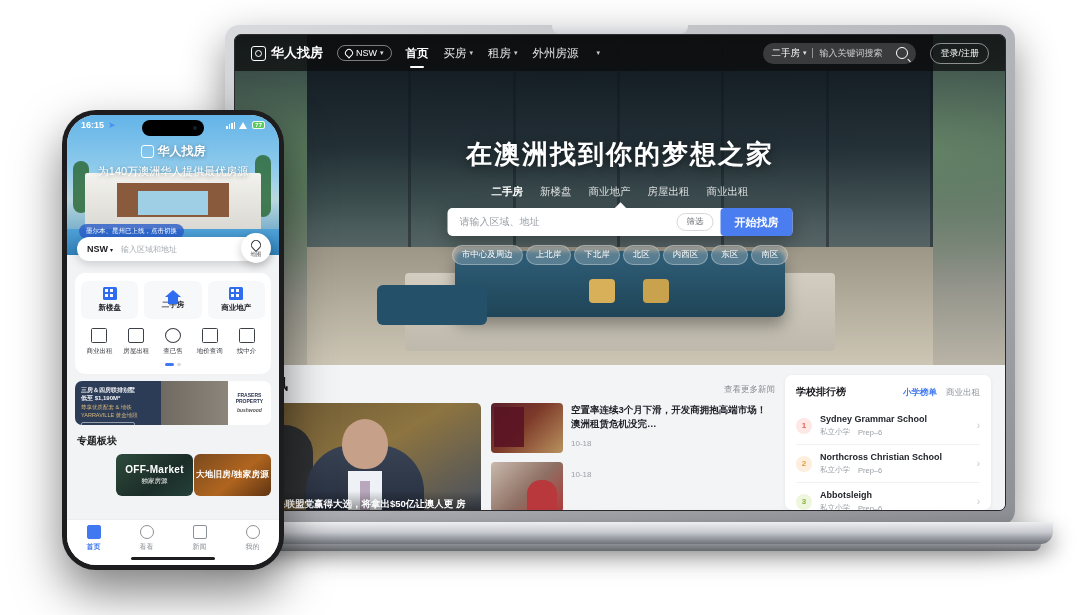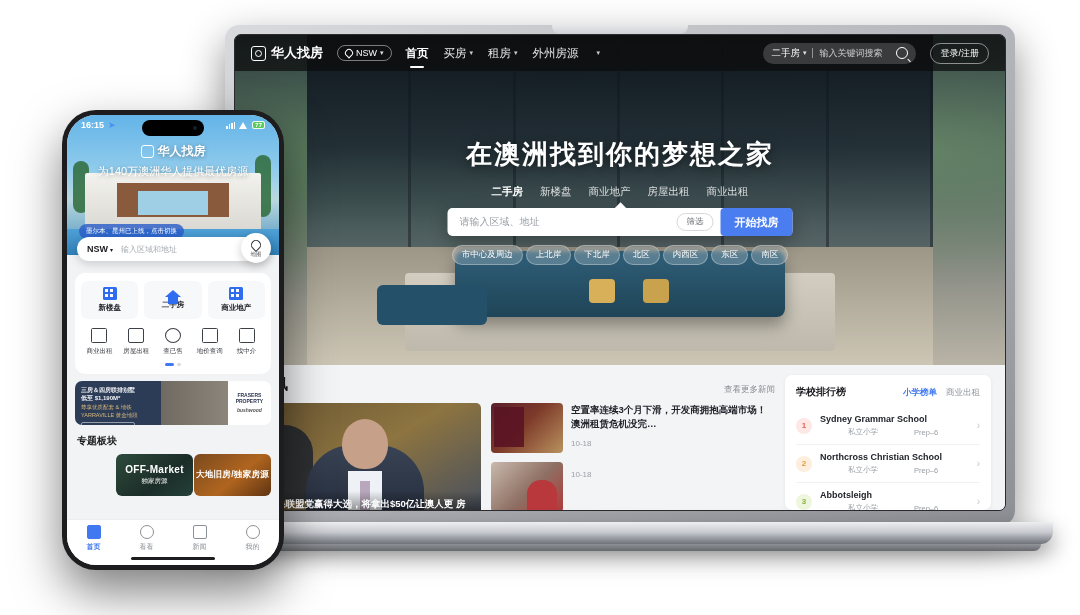--- a/index.html
+++ b/index.html
@@ -97,21 +97,21 @@
   .sc-tab{font-size:8.5px;color:#8b9096;}
   .sc-tab.active{color:#3f78f0;font-weight:700;}
   .srow{display:flex;align-items:center;gap:8px;padding:7px 0;border-bottom:1px solid #f0f1f3;}
   .rank{width:16px;height:16px;border-radius:50%;display:flex;align-items:center;justify-content:center;font-size:8px;font-weight:700;flex:none;}
   .r1{background:#fde8e6;color:#e2665a;}
   .r2{background:#fdeede;color:#e79a3c;}
   .r3{background:#eef6dd;color:#8bb042;}
   .sinfo{flex:1;min-width:0;}
   .sname{font-size:9px;color:#22252b;font-weight:600;white-space:nowrap;overflow:hidden;text-overflow:ellipsis;}
   .smeta{display:flex;gap:8px;margin-top:3px;}
-  .smeta span{font-size:7.5px;color:#9aa0a6;display:flex;align-items:center;gap:2px;white-space:nowrap;margin-left:28px;}
+  .smeta span{font-size:7.5px;color:#9aa0a6;display:flex;align-items:center;gap:2px;white-space:nowrap;}
   .sarrow{color:#c3c7cc;font-size:10px;}
 
   
   .phone{position:absolute;left:62px;top:110px;width:222px;height:460px;background:#1d1d1f;border-radius:34px;padding:5px;box-sizing:border-box;box-shadow:0 22px 48px rgba(0,0,0,.5);z-index:20;}
   .phone-screen{position:relative;width:100%;height:100%;background:#f2f3f5;border-radius:29px;overflow:hidden;}
   .statusbar{position:absolute;left:0;right:0;top:0;height:20px;display:flex;align-items:center;padding:0 14px;box-sizing:border-box;color:#fff;font-size:9px;font-weight:700;z-index:9;}
   .sb-right{margin-left:auto;display:flex;align-items:center;gap:4px;}
   .bars{display:flex;align-items:flex-end;gap:1px;height:7px;}
   .bars i{width:1.6px;background:#fff;display:block;}
   .wifi{width:9px;height:7px;position:relative;}

